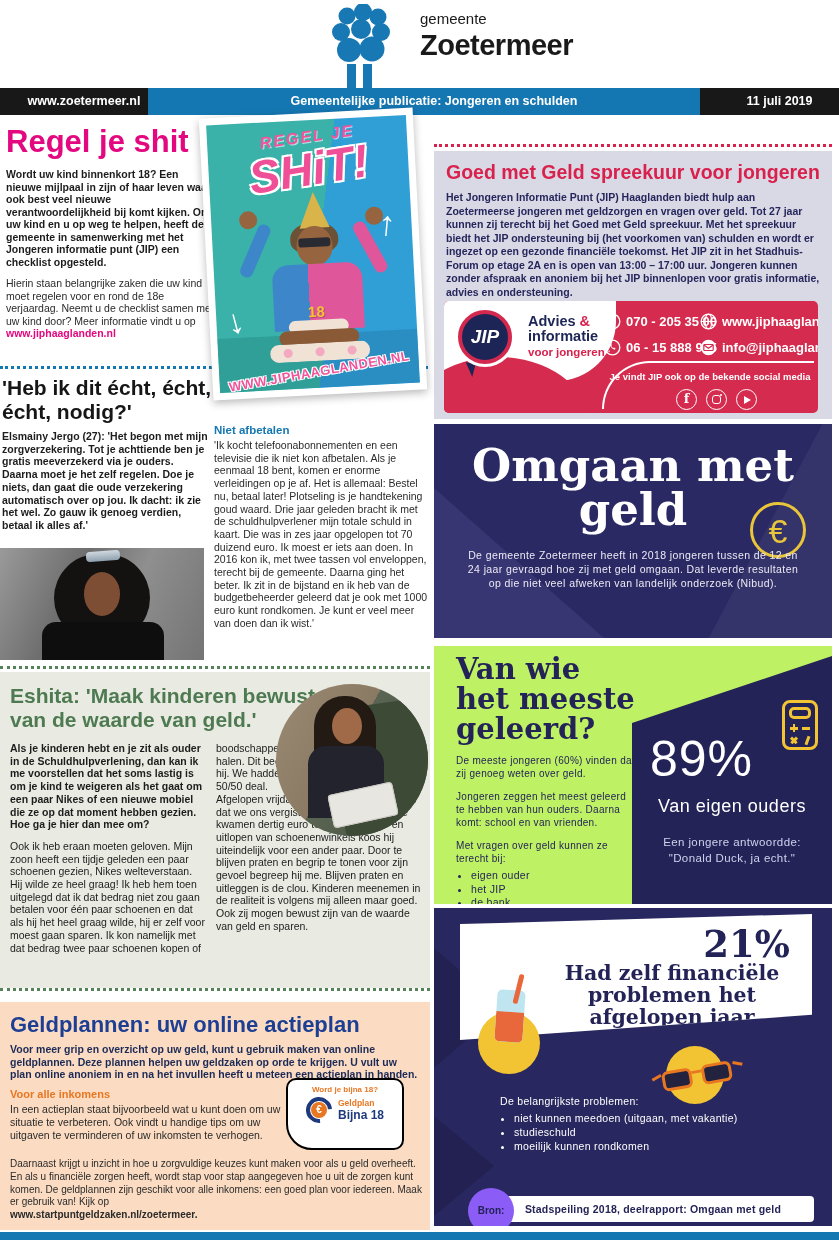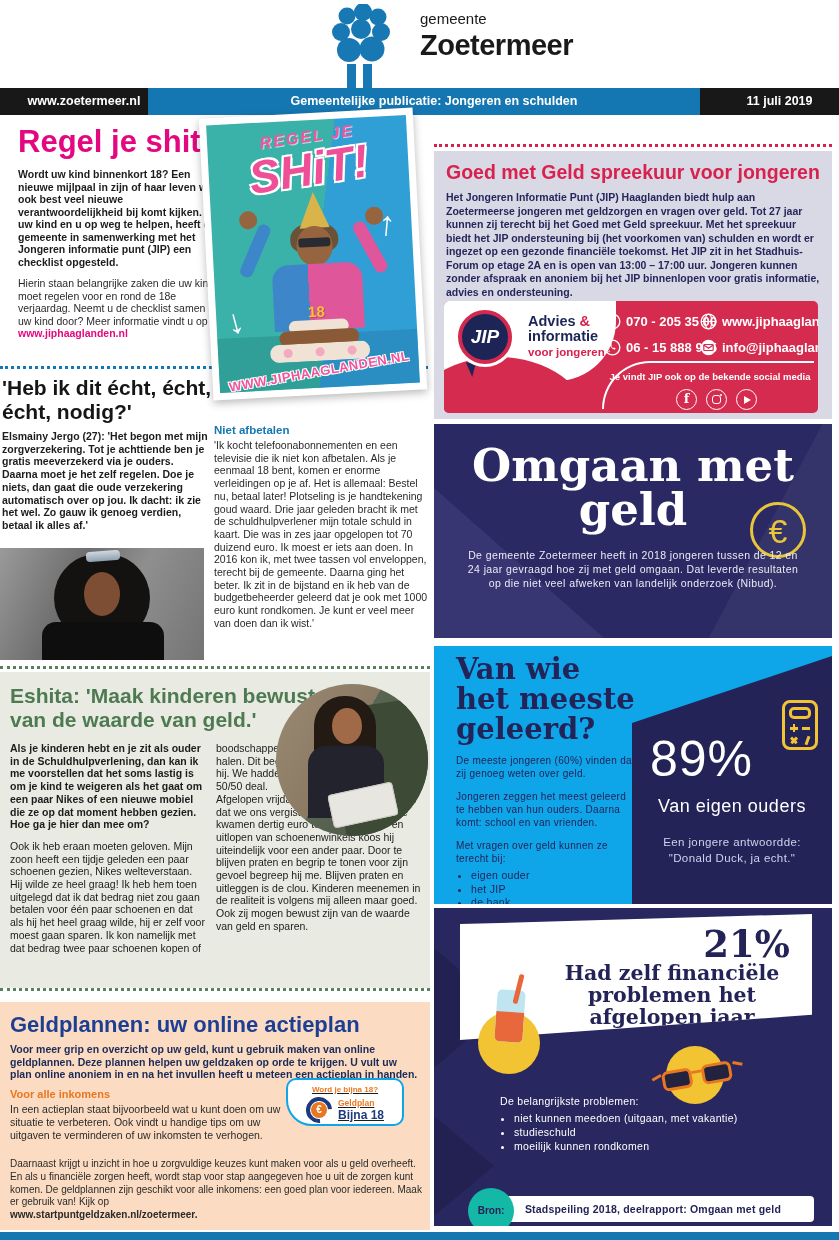--- a/index.html
+++ b/index.html
@@ -20,21 +20,21 @@
   .tb-right { width:139px; background:#181818; text-align:center; }
 
   
   .dotted { height:0; border-top:3px dotted #1577b2; }
   .dot-blue   { left:0;   top:366px; width:428px; }
   .dot-red    { left:434px; top:144px; width:398px; border-top-color:#d8214d; }
   .dot-green1 { left:0;   top:666px; width:430px; border-top-color:#56825a; }
   .dot-green2 { left:0;   top:988px; width:430px; border-top-color:#56825a; }
 
   
-  .art1 { left:18px; top:126px; width:208px; }
+  .art1 { left:6px; top:126px; width:208px; }
   .art1 h1 { font-size:31px; font-weight:bold; color:#e40880; line-height:1; margin-bottom:11px; }
   .art1 .intro { font-size:10.5px; line-height:12.5px; font-weight:bold; margin-bottom:9px; }
   .art1 .body  { font-size:10.5px; line-height:12.5px; color:#2a2a2a; }
   .art1 .link  { color:#e40880; font-weight:bold; text-decoration:none; }
 
   
   .poster { left:206px; top:113px; width:214px; height:282px; background:#fff; padding:7px;
             transform:rotate(-3deg); box-shadow:0 3px 8px rgba(0,0,0,.28); z-index:6; }
   .poster-in { position:relative; width:100%; height:100%; overflow:hidden;
                background:linear-gradient(100deg,#3ab1a9 52%,#2f9fd6 52%); }
@@ -152,21 +152,21 @@
                   background:linear-gradient(120deg,#9a8a74 0%,#8a7a64 45%,#5a6452 45%,#46523f 100%); }
   .e-chair{ position:absolute; right:-22px; top:18px; width:112px; height:142px; background:#3d4a36;
             border-radius:22px; transform:rotate(-8deg); }
   .e-hair { position:absolute; left:38px; top:12px; width:62px; height:94px; background:#241a14; border-radius:30px; }
   .e-face { position:absolute; left:56px; top:24px; width:30px; height:36px; background:#a06a48; border-radius:50%; }
   .e-body { position:absolute; left:32px; top:62px; width:76px; height:72px; background:#23232d; border-radius:18px 18px 0 0; }
   .e-book { position:absolute; left:54px; top:104px; width:66px; height:34px; background:#e8e6e0;
             border-radius:4px; transform:rotate(-12deg); box-shadow:inset 0 0 0 1px #c9c7c0; }
 
   
-  .vanwie { left:434px; top:646px; width:398px; height:258px; background:#0ea5e9; overflow:hidden; }
+  .vanwie { left:434px; top:646px; width:398px; height:258px; background:#bef264; overflow:hidden; }
   .vw-left { position:absolute; left:22px; top:8px; width:180px; color:#232358; }
   .vw-left h2 { font-family:"DejaVu Serif", serif; font-weight:bold; font-size:29px; line-height:30px; }
   .vw-left p { margin-top:10px; font-size:10px; line-height:13px; letter-spacing:.3px; }
   .vw-left ul { margin:4px 0 12px 15px; font-size:10.5px; line-height:13.5px; letter-spacing:.3px; }
   .pentagon { position:absolute; left:198px; top:10px; width:200px; height:248px; background:#232358;
               clip-path:polygon(0 27%, 100% 0, 100% 100%, 0 100%); color:#fff; }
   .pg-stat { position:absolute; left:18px; top:74px; font-size:50px; font-weight:200; letter-spacing:1px; }
   .pg-label{ position:absolute; left:0; top:140px; width:100%; text-align:center; font-size:18px; letter-spacing:.5px; }
   .pg-quote{ position:absolute; left:0; top:178px; width:100%; text-align:center; color:#cfd2ec;
              font-size:11.5px; line-height:16px; letter-spacing:.4px; }
@@ -201,36 +201,36 @@
   .shades { position:absolute; left:220px; top:154px; width:88px; height:28px; transform:rotate(-10deg); }
   .lens { position:absolute; top:4px; width:30px; height:20px; background:#23233f; border:3px solid #e87722; border-radius:6px; }
   .lens.l { left:8px; } .lens.r { left:48px; }
   .bridge { position:absolute; left:38px; top:8px; width:10px; height:3px; background:#e87722; }
   .temple { position:absolute; top:7px; width:10px; height:3px; background:#e87722; }
   .temple.l { left:-2px; transform:rotate(-20deg); } .temple.r { right:-2px; transform:rotate(20deg); }
   .b21-list { position:absolute; left:66px; top:186px; width:240px; color:#fff;
               font-size:10.5px; line-height:14px; letter-spacing:.3px; }
   .b21-list ul { margin:3px 0 0 14px; }
   .bron-circle { position:absolute; left:34px; top:280px; width:46px; height:46px; border-radius:50%;
-                 background:#14b8a6; color:#232358; font-weight:bold; font-size:10px; text-align:center;
+                 background:#8b5cf6; color:#232358; font-weight:bold; font-size:10px; text-align:center;
                  line-height:46px; z-index:3; }
   .bron-bar { position:absolute; left:58px; top:288px; width:322px; height:26px; background:#fff;
               border-radius:4px; text-align:center; line-height:26px; color:#232358;
               font-weight:bold; font-size:10.5px; letter-spacing:.2px; }
 
   
   .gp { left:0; top:1002px; width:430px; height:228px; background:#fbdcc2; padding:10px 10px; overflow:hidden; }
   .gp h2 { font-size:22px; font-weight:bold; color:#1c3f94; }
   .gp .intro { margin-top:5px; font-size:10.5px; line-height:12.7px; font-weight:bold; color:#1b2a57; }
   .gp .sub { margin-top:7px; font-size:11px; font-weight:bold; color:#e87722; }
   .gp .b1 { margin-top:3px; width:272px; font-size:10.5px; line-height:12.7px; color:#2a2a2a; }
   .gp .b2 { margin-top:17px; width:414px; font-size:10px; line-height:12.7px; color:#2a2a2a; }
   .gp .link { font-weight:bold; color:#2a2a2a; text-decoration:none; }
-  .gp-card { position:absolute; left:286px; top:76px; width:118px; height:48px; background:#fff;
-             border:2px solid #0ea5e9; border-radius:10px 10px 10px 26px;text-decoration:underline; }
+  .gp-card { position:absolute; left:286px; top:76px; width:118px; height:72px; background:#fff;
+             border:2px solid #000000; border-radius:10px 10px 10px 26px; }
   .gpc-q { color:#e87722; font-weight:bold; font-size:8px; text-align:center; margin-top:5px; }
   .gpc-row { display:flex; align-items:center; justify-content:center; gap:6px; margin-top:3px; }
   .gpc-logo { position:relative; width:26px; height:26px; }
   .gpc-ring { position:absolute; inset:0; border:4px solid #1d3a7e; border-right-color:transparent;
               border-radius:50%; transform:rotate(40deg); }
   .gpc-coin { position:absolute; left:5px; top:5px; width:16px; height:16px; background:#e87722;
               border-radius:50%; color:#fff; font-weight:bold; font-size:10px; text-align:center; line-height:16px; }
   .gpc-b1 { color:#e87722; font-weight:bold; font-size:8.5px; }
   .gpc-b2 { color:#1d3a7e; font-weight:bold; font-size:12px; }
 

